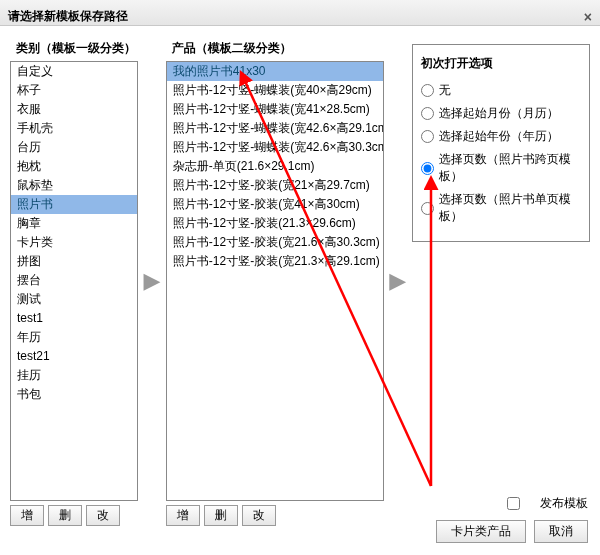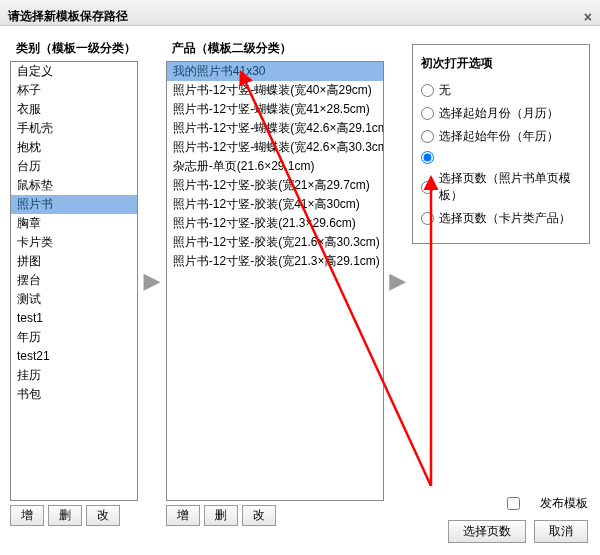--- a/index.html
+++ b/index.html
@@ -38,22 +38,22 @@
 
 <div class="main">
 
   <div class="col">
     <div class="col-header">类别（模板一级分类）</div>
     <div class="listbox lb-cat" id="catlist">
         <div class="item">自定义</div>
         <div class="item">杯子</div>
         <div class="item">衣服</div>
         <div class="item">手机壳</div>
+        <div class="item">台历</div>
         <div class="item">抱枕</div>
-        <div class="item">台历</div>
         <div class="item">鼠标垫</div>
         <div class="item selected">照片书</div>
         <div class="item">胸章</div>
         <div class="item">卡片类</div>
         <div class="item">拼图</div>
         <div class="item">摆台</div>
         <div class="item">测试</div>
         <div class="item">test1</div>
         <div class="item">年历</div>
         <div class="item">test21</div>
@@ -104,41 +104,38 @@
           <label class="radio-item">
             <input type="radio" name="opt" style="">
             <span>选择起始月份（月历）</span>
           </label>
           <label class="radio-item">
             <input type="radio" name="opt" style="">
             <span>选择起始年份（年历）</span>
           </label>
           <label class="radio-item">
             <input type="radio" name="opt" checked="" style="">
+            <span>选择页数（照片书跨页模板）</span>
           </label>
           <label class="radio-item">
             <input type="radio" name="opt" style="">
             <span>选择页数（照片书单页模板）</span>
-          </label>
-          <label class="radio-item">
-            <input type="radio" name="opt" style="">
-            <span>选择页数（卡片类产品）</span>
           </label>
         </div>
     </div>
   </div>
 </div>
 
 <div class="bottom-right">
   <label class="chk">
     <input type="checkbox" style="">
     <span>发布模板</span>
   </label>
   <div class="btns">
-    <button class="win">选择页数</button>
+    <button class="win">卡片类产品</button>
     <button class="win">取消</button>
   </div>
 </div>
 
 <svg class="annot">
   <defs>
     <marker id="ah" markerWidth="10" markerHeight="10" refX="2" refY="3" orient="auto">
       <path d="M0,0 L6,3 L0,6 Z" fill="#ff0000"></path>
     </marker>
   </defs>

